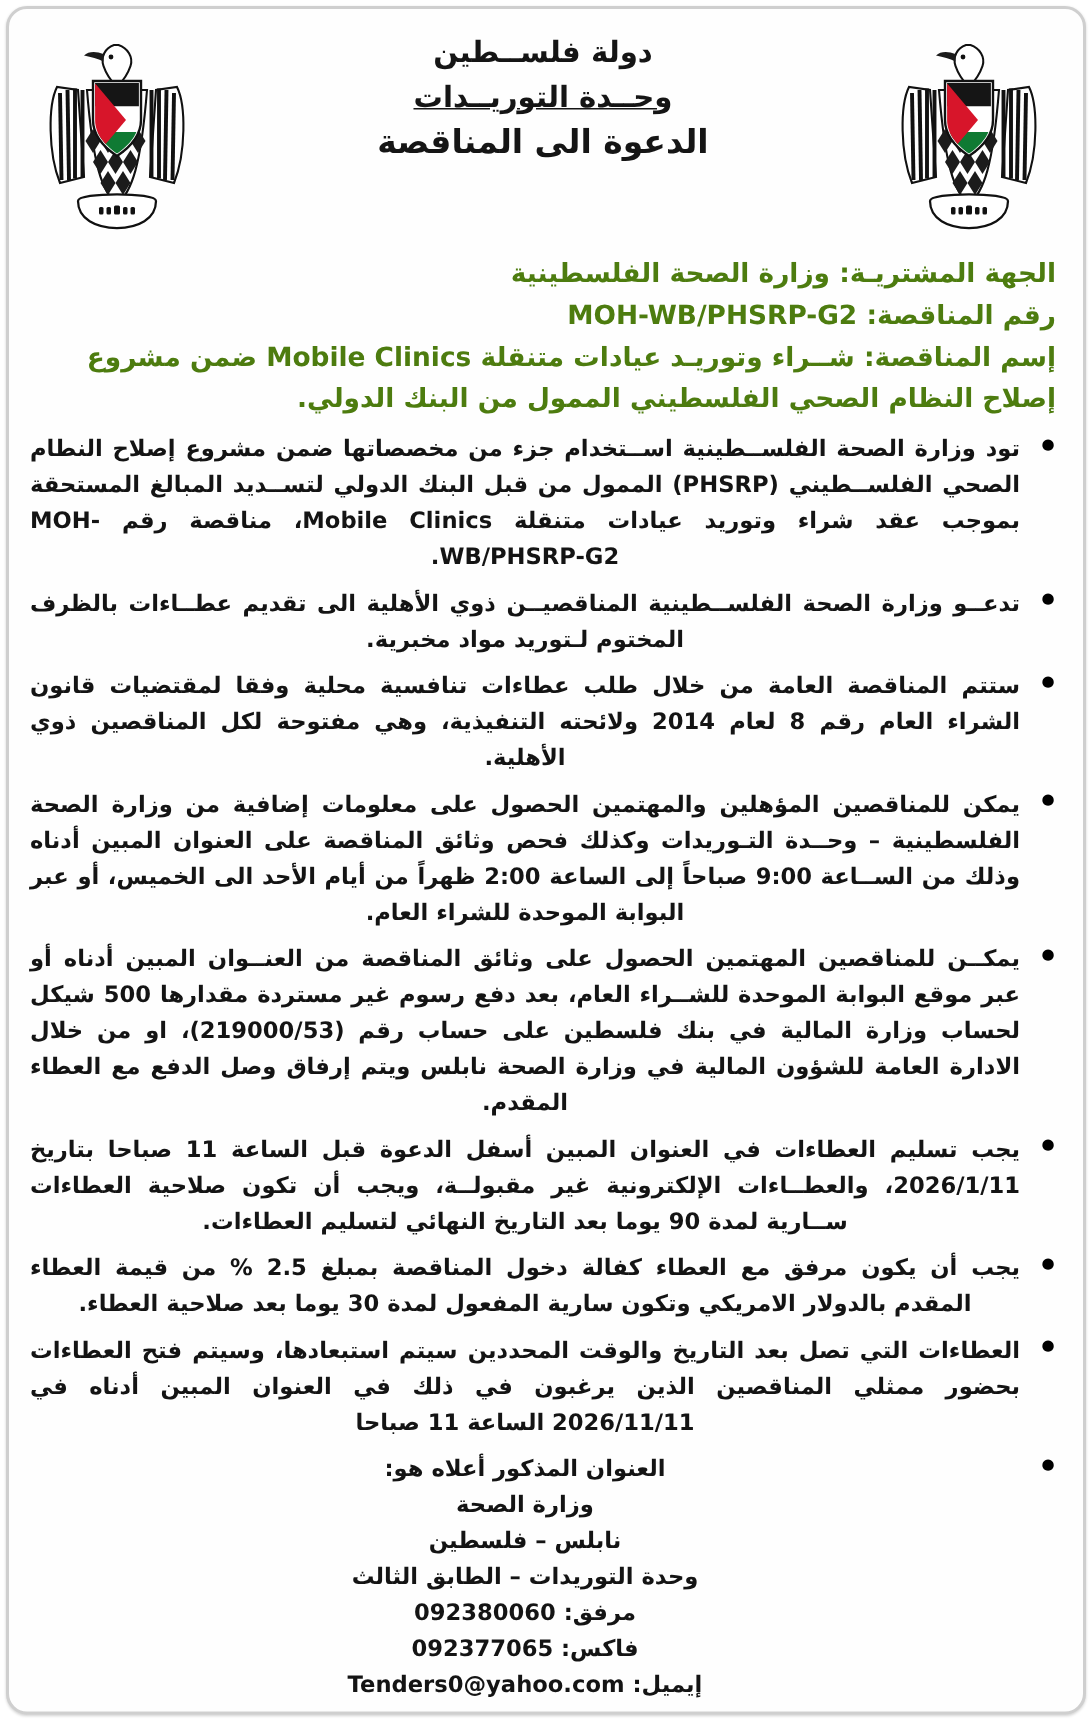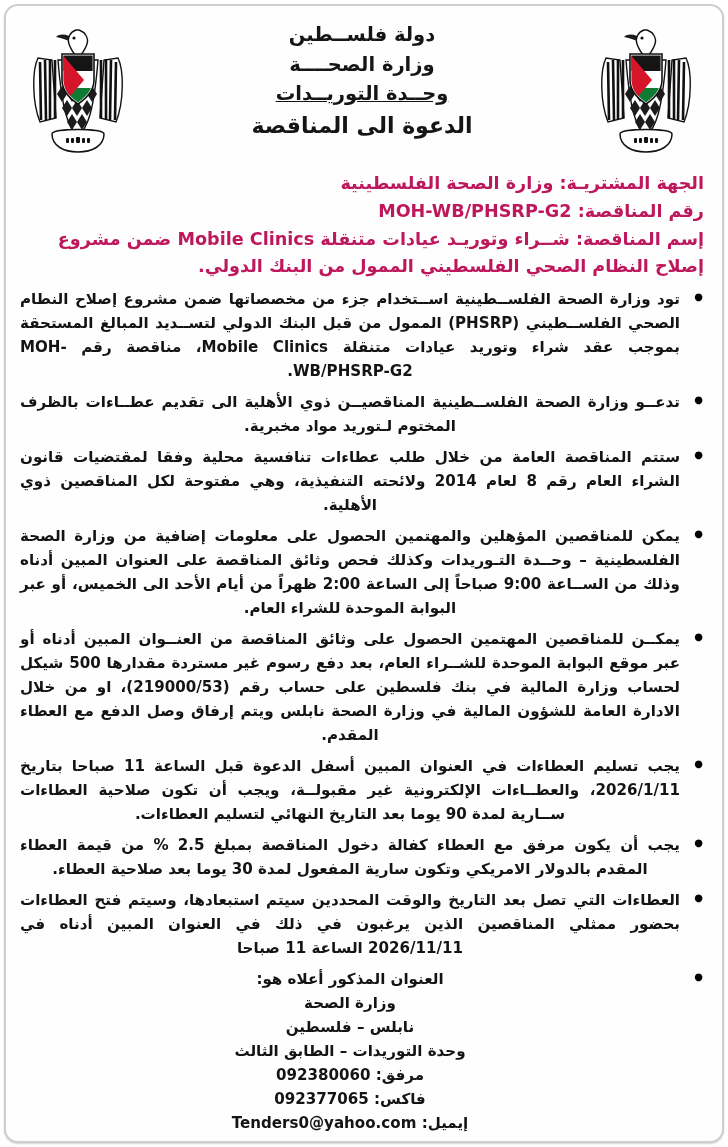--- a/index.html
+++ b/index.html
@@ -60,21 +60,21 @@
   }
   .t1 { font-size: 19.5px; letter-spacing: .3px; }
   .t2 { font-size: 19.5px; }
   .t3 { font-size: 19.5px; text-decoration: underline; }
   .t4 { font-size: 22px; }
 
   
   .subject {
     direction: rtl;
     text-align: right;
-    color: #be185d;
+    color: #4d7c0f;
     font-weight: bold;
     font-size: 17.6px;
     line-height: 1.58;
     padding: 2px 2px 0 2px;
     margin-top: 2px;
   }
   .subject .ltr {
     direction: ltr;
     unicode-bidi: embed;
     display: inline-block;
@@ -198,21 +198,20 @@
               <rect x="50" y="113" width="4" height="6" rx="1"></rect>
               <rect x="56" y="114" width="3" height="5" rx="1"></rect>
               <rect x="61" y="114" width="3" height="5" rx="1"></rect>
             </g>
           </g>
         </svg>
       </span>
 
       <div class="title-block">
         <div class="t1">دولة فلســطين</div>
-        <div class="t2">وزارة الصحــــة</div>
         <div class="t3">وحــدة التوريــدات</div>
         <div class="t4">الدعوة الى المناقصة</div>
       </div>
 
       <span class="emblem right">
         <svg viewBox="0 0 104 136" xmlns="http://www.w3.org/2000/svg">
           <g>
             <path d="M12 34 C6 46 6 78 14 98 L30 94 L26 36 Z" fill="#fff" stroke="#111" stroke-width="1.4"></path>
             <g stroke="#111" stroke-width="2.6">
               <line x1="14" y1="38" x2="15" y2="96"></line>

